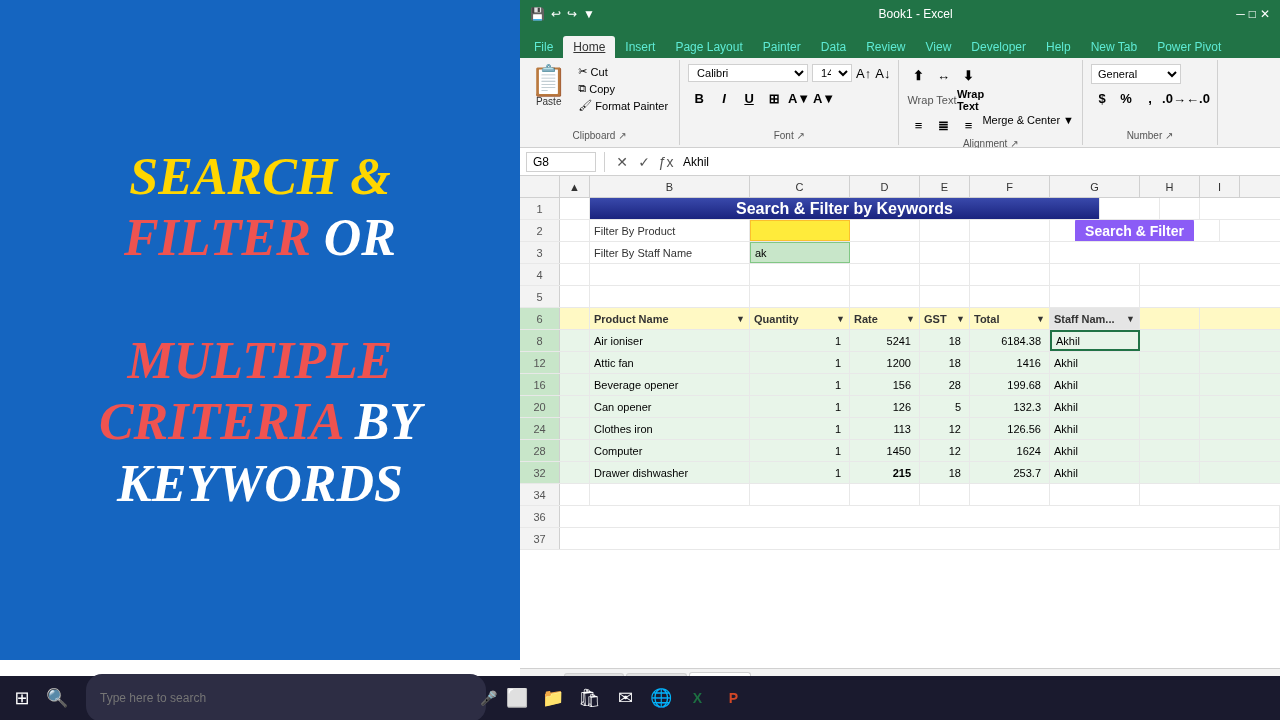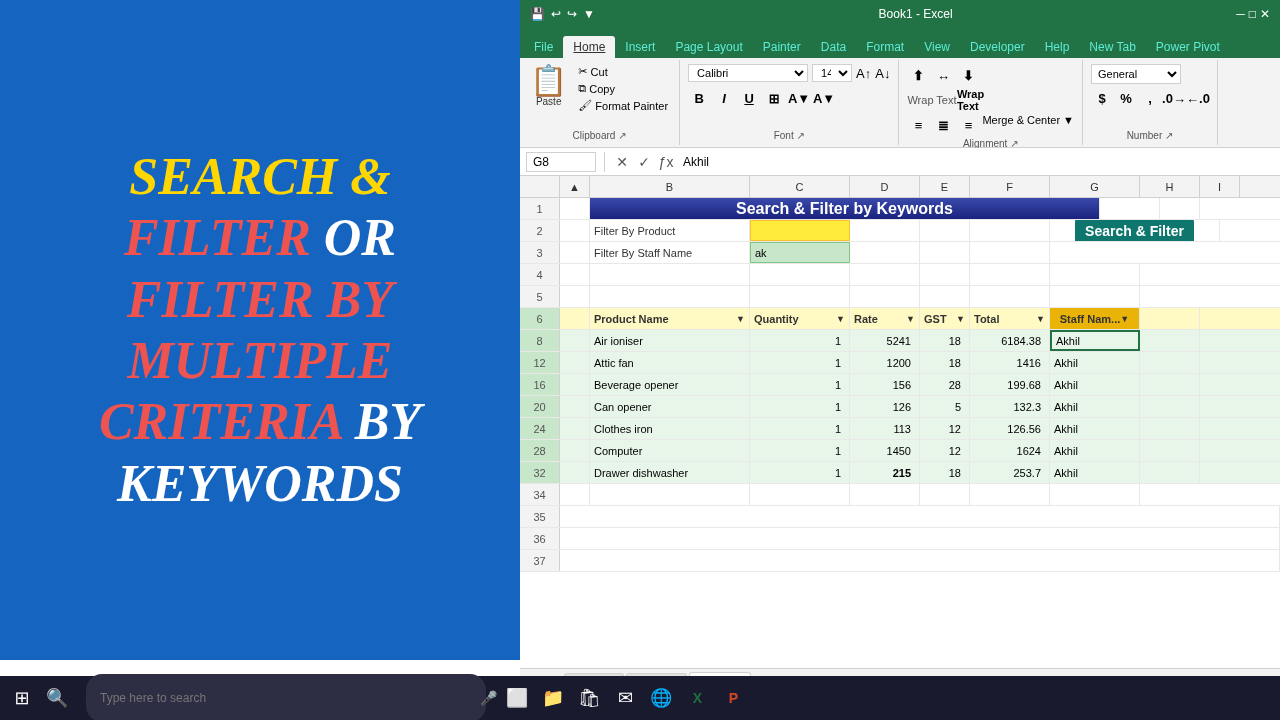--- a/index.html
+++ b/index.html
@@ -216,21 +216,21 @@
       white-space: nowrap;
     }
     .cell.selected { border: 2px solid #217346; }
 
     
     .data-header-row { background: #fff9c4; }
     .data-header-row .cell { font-weight: bold; color: #333; background: #fff9c4; }
 
     
     .search-filter-btn {
-      background: #0f766e;
+      background: #8b5cf6;
       color: #fff;
       border: none;
       border-radius: 5px;
       font-size: 14px;
       font-weight: bold;
       padding: 6px 10px;
       cursor: pointer;
       white-space: nowrap;
     }
 
@@ -327,21 +327,21 @@
     .w-i { width: 40px; min-width: 40px; }
   </style>
 </head>
 <body>
 
 <div class="left-panel">
   <div class="left-title">
     <span class="word-search">Search &amp;</span><br>
     <span class="word-filter">Filter </span>
     <span class="word-or"> or</span><br>
-    <span class="word-filter2">Filter By</span><br>
+    <br>
     <span class="word-multiple">Multiple</span><br>
     <span class="word-criteria">Criteria </span>
     <span class="word-by2">By</span><br>
     <span class="word-keywords">Keywords</span>
   </div>
 </div>
 
 <div class="excel-area">
 
   <div class="title-bar">
@@ -359,21 +359,21 @@
     </div>
   </div>
 
   <div class="ribbon-tabs">
     <div class="ribbon-tab">File</div>
     <div class="ribbon-tab active">Home</div>
     <div class="ribbon-tab">Insert</div>
     <div class="ribbon-tab">Page Layout</div>
     <div class="ribbon-tab">Painter</div>
     <div class="ribbon-tab">Data</div>
-    <div class="ribbon-tab">Format</div>
+    <div class="ribbon-tab">Review</div>
     <div class="ribbon-tab">View</div>
     <div class="ribbon-tab">Developer</div>
     <div class="ribbon-tab">Help</div>
     <div class="ribbon-tab">New Tab</div>
     <div class="ribbon-tab">Power Pivot</div>
   </div>
 
   <div class="ribbon">
 
     <div class="ribbon-group clipboard-group">
@@ -567,21 +567,21 @@
           <span style="font-size:9px;">▼</span>
         </div>
         <div class="cell w-e" style="font-weight:bold;background:#fff9c4;justify-content:space-between;">
           <span>GST</span>
           <span style="font-size:9px;">▼</span>
         </div>
         <div class="cell w-f" style="font-weight:bold;background:#fff9c4;justify-content:space-between;">
           <span>Total</span>
           <span style="font-size:9px;">▼</span>
         </div>
-        <div class="cell w-g" style="font-weight:bold;background:#eab308;justify-content:center;">
+        <div class="cell w-g" style="font-weight:bold;background:#e5e5e5;justify-content:space-between;">
           <span>Staff Nam...</span>
           <span style="font-size:9px;">▼</span>
         </div>
         <div class="cell w-h" style="background:#fff9c4;"></div>
       </div>
 
       <div class="grid-row selected-row">
         <div class="row-num">8</div>
         <div class="cell" style="width:30px;min-width:30px;"></div>
         <div class="cell w-b">Air ioniser</div>
@@ -667,24 +667,20 @@
 
       <div class="grid-row">
         <div class="row-num">34</div>
         <div class="cell" style="width:30px;min-width:30px;"></div>
         <div class="cell w-b"></div>
         <div class="cell w-c"></div>
         <div class="cell w-d"></div>
         <div class="cell w-e"></div>
         <div class="cell w-f"></div>
         <div class="cell w-g"></div>
-      </div>
-      <div class="grid-row">
-        <div class="row-num">35</div>
-        <div class="cell" style="flex:1;"></div>
       </div>
       <div class="grid-row">
         <div class="row-num">36</div>
         <div class="cell" style="flex:1;"></div>
       </div>
       <div class="grid-row">
         <div class="row-num">37</div>
         <div class="cell" style="flex:1;"></div>
       </div>
     </div>

